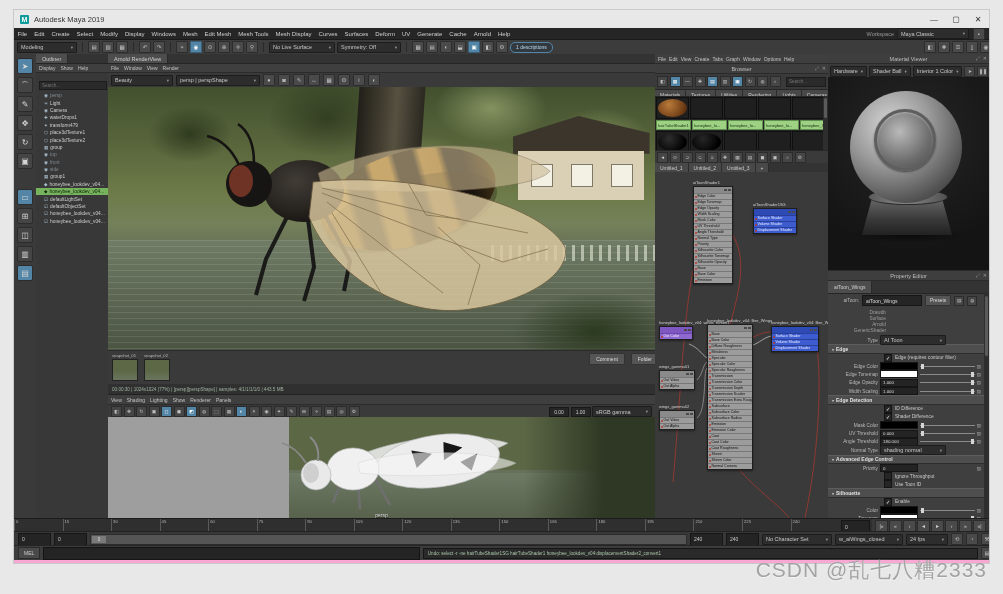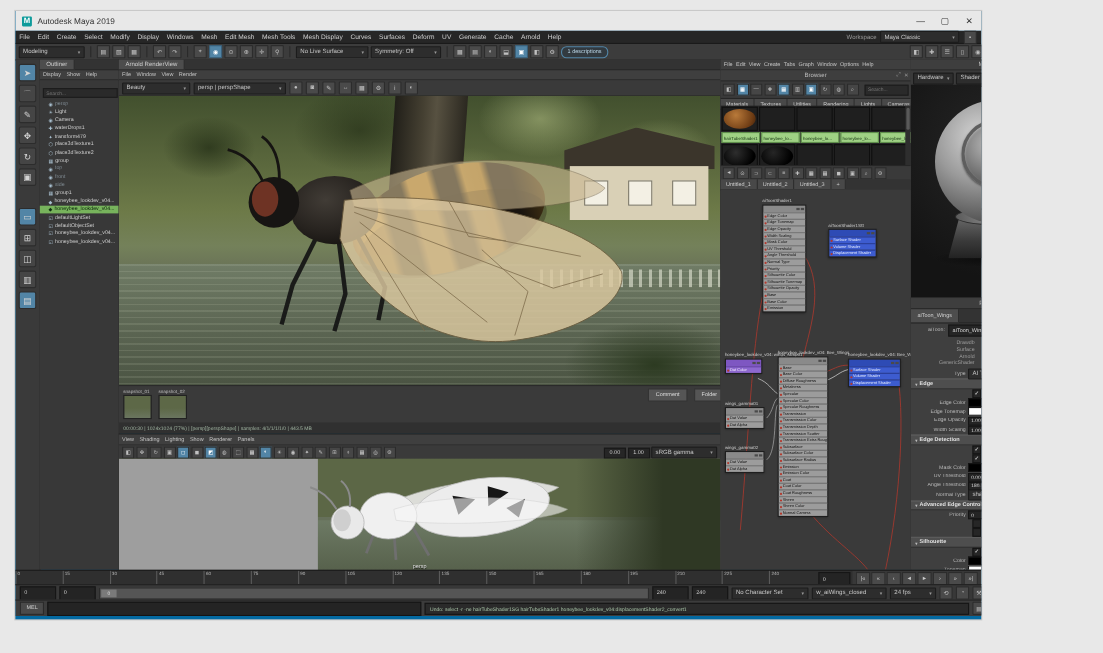--- a/index.html
+++ b/index.html
@@ -1,19 +1,19 @@
 <!DOCTYPE html>
 <html><head>
 <meta charset="utf-8">
 <style>
   html,body{margin:0;padding:0;background:#e8e8e8;font-family:"Liberation Sans",sans-serif;}
   #stage{position:relative;width:1003px;height:594px;background:#e8e8e8;overflow:hidden;}
   .a{position:absolute;}
   .fx{display:flex;align-items:center;}
-  #app{position:absolute;left:14px;top:10px;width:878px;height:553px;background:#0369a1;overflow:hidden;box-shadow:0 0 0 1px #c9c9c9;}
+  #app{position:absolute;left:14px;top:10px;width:975px;height:553px;background:#f9a8d4;overflow:hidden;box-shadow:0 0 0 1px #c9c9c9;}
   
   #titlebar{left:0;top:0;width:100%;height:18px;background:#e8e8e8;color:#222;font-size:8px;}
   #logo{width:9px;height:9px;margin:0 5px 0 6px;background:#0e9b9b;color:#fff;font-size:7px;font-weight:bold;display:flex;align-items:center;justify-content:center;border-radius:1px;}
   .winctl{width:22px;height:14px;display:flex;align-items:center;justify-content:center;color:#333;font-size:8px;}
   
   #menubar{left:0;top:18px;width:100%;height:11px;background:#262626;border-bottom:1px solid #1a1a1a;}
   .mitem{padding:0 3.5px;color:#cfcfcf;font-size:6px;white-space:nowrap;}
   .dd{background:#2d2d2d;border:1px solid #1c1c1c;color:#c6c6c6;font-size:5.5px;display:flex;align-items:center;justify-content:space-between;padding:0 3px;height:9px;border-radius:1px;white-space:nowrap;}
   .dd::after{content:"▾";font-size:4.5px;color:#999;margin-left:3px;}
   
@@ -1034,13 +1034,14 @@
     </div>
 
     <div id="cmdline" class="a fx">
       <span id="mel-btn">MEL</span>
       <input id="mel-input" style="">
       <div id="mel-result">Undo: select -r -ne hairTubeShader1SG hairTubeShader1 honeybee_lookdev_v04:displacementShader2_convert1</div>
       <span class="ibtn">▤</span>
     </div>
   </div>
 
+  <div id="watermark">CSDN @乱七八糟2333</div>
 </div>
 
 </body></html>

